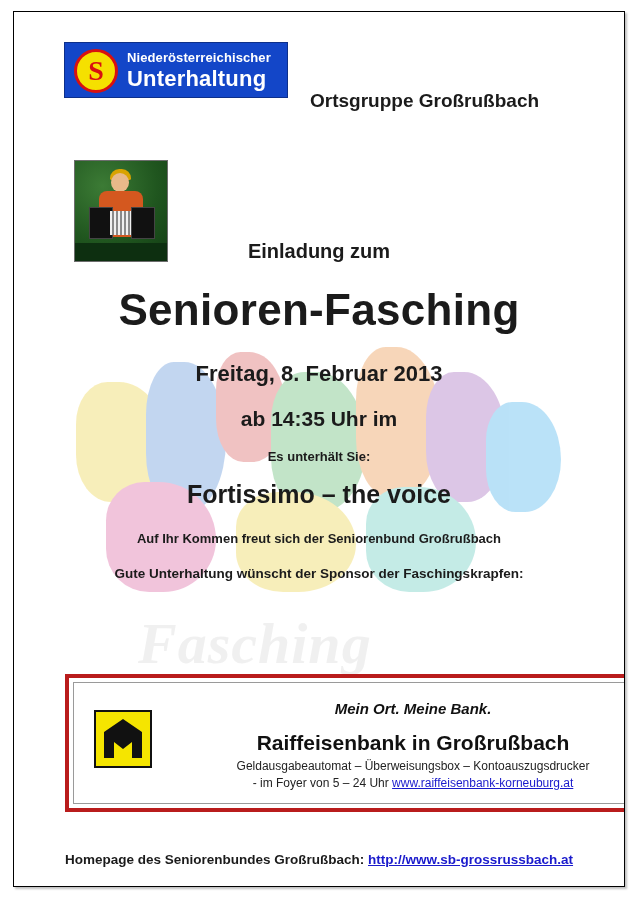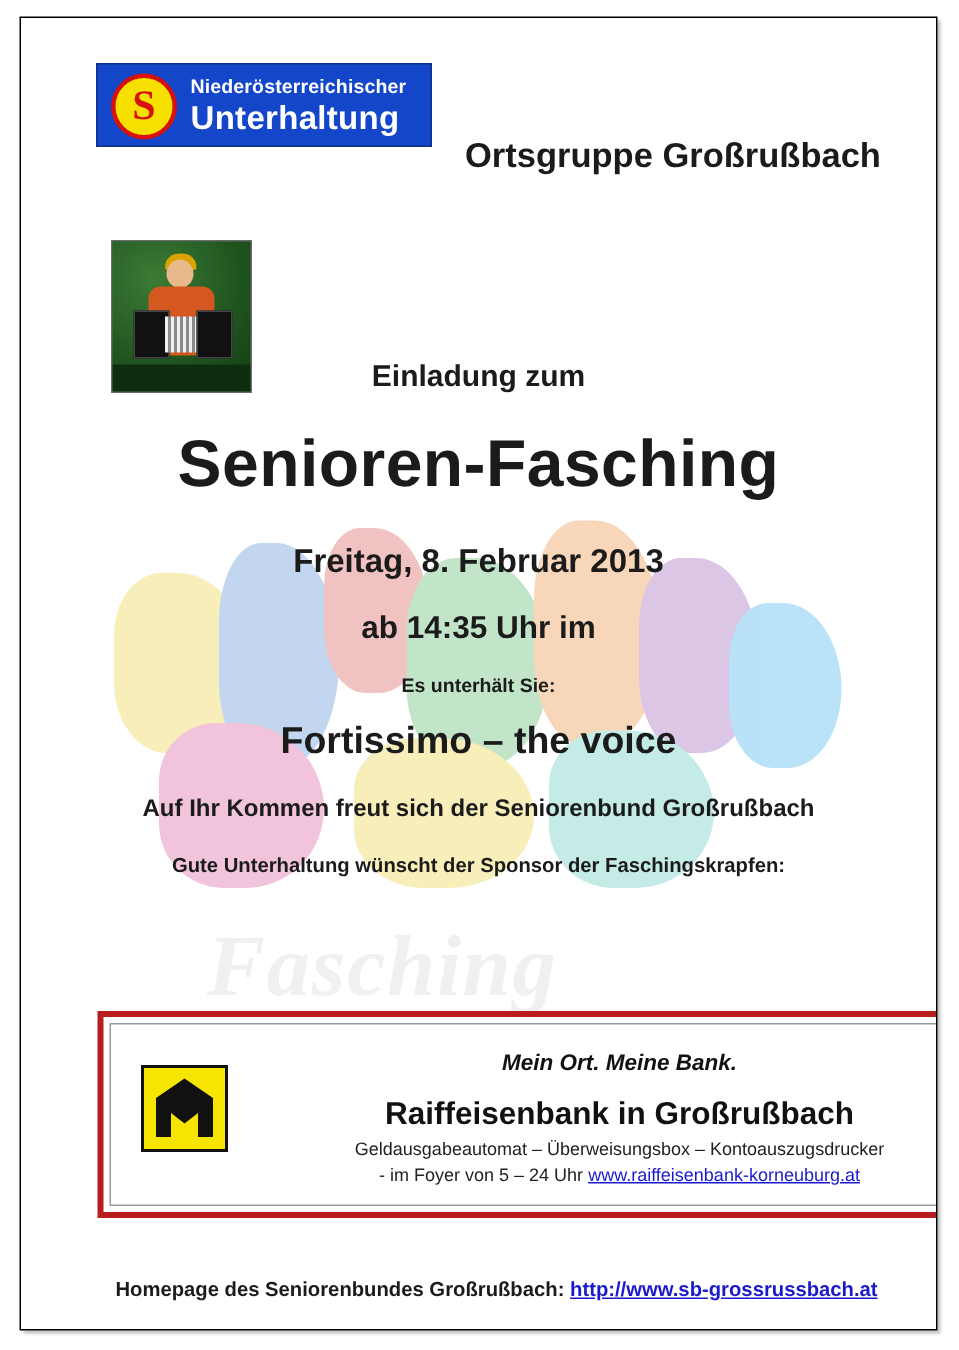--- a/index.html
+++ b/index.html
@@ -92,21 +92,21 @@
     color: #ffffff;
     font-size: 22px;
     font-weight: bold;
     letter-spacing: 0.2px;
     white-space: nowrap;
   }
   .org-group {
     position: absolute;
     left: 296px;
     top: 56px;
-    font-size: 23px;
+    font-size: 19px;
     font-weight: bold;
     color: #1b1b1b;
     white-space: nowrap;
   }
 
   
   .photo {
     position: absolute;
     left: 60px;
     top: 148px;
@@ -270,21 +270,21 @@
     color: #1b1b1b;
     margin-top: 16px;
   }
   .line-tombola {
     font-size: 21px;
     font-weight: bold;
     color: #1b1b1b;
     margin-top: 14px;
   }
   .line-thanks {
-    font-size: 16px;
+    font-size: 13px;
     font-weight: bold;
     color: #1b1b1b;
     margin-top: 22px;
   }
   .line-sponsor {
     font-size: 13.5px;
     font-weight: bold;
     color: #1b1b1b;
     margin-top: 20px;
   }
@@ -347,21 +347,21 @@
     margin-top: 3px;
   }
   .sp-hours a, .homepage a {
     color: #1a1acc;
     text-decoration: underline;
   }
 
   
   .homepage {
     position: absolute;
-    left: 12px;
+    left: 0;
     top: 840px;
     width: 100%;
     text-align: center;
     font-size: 13.5px;
     font-weight: bold;
     color: #1b1b1b;
   }
 </style>
 </head>
 <body>

